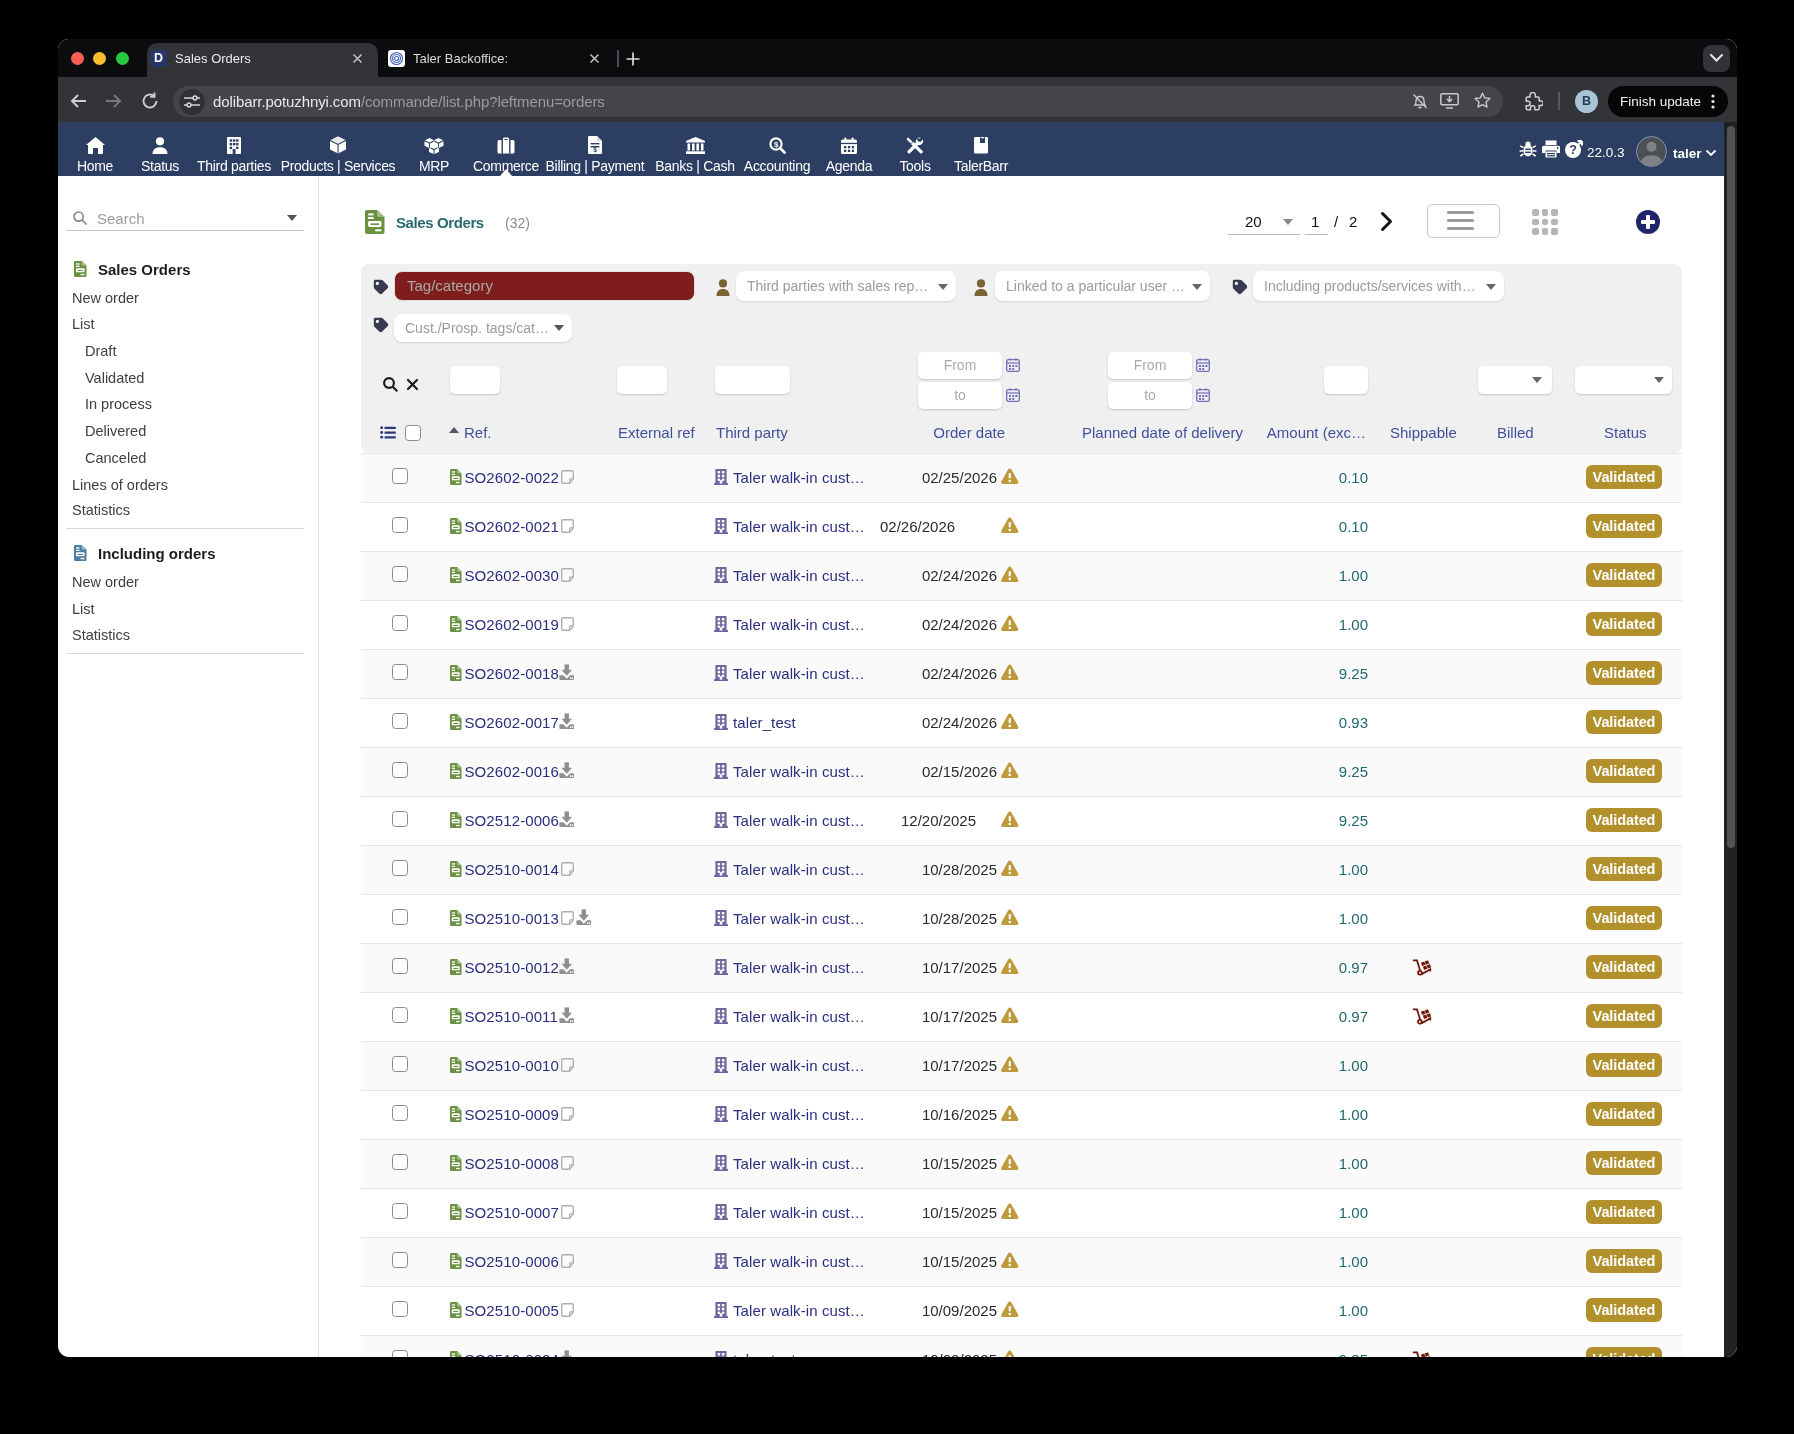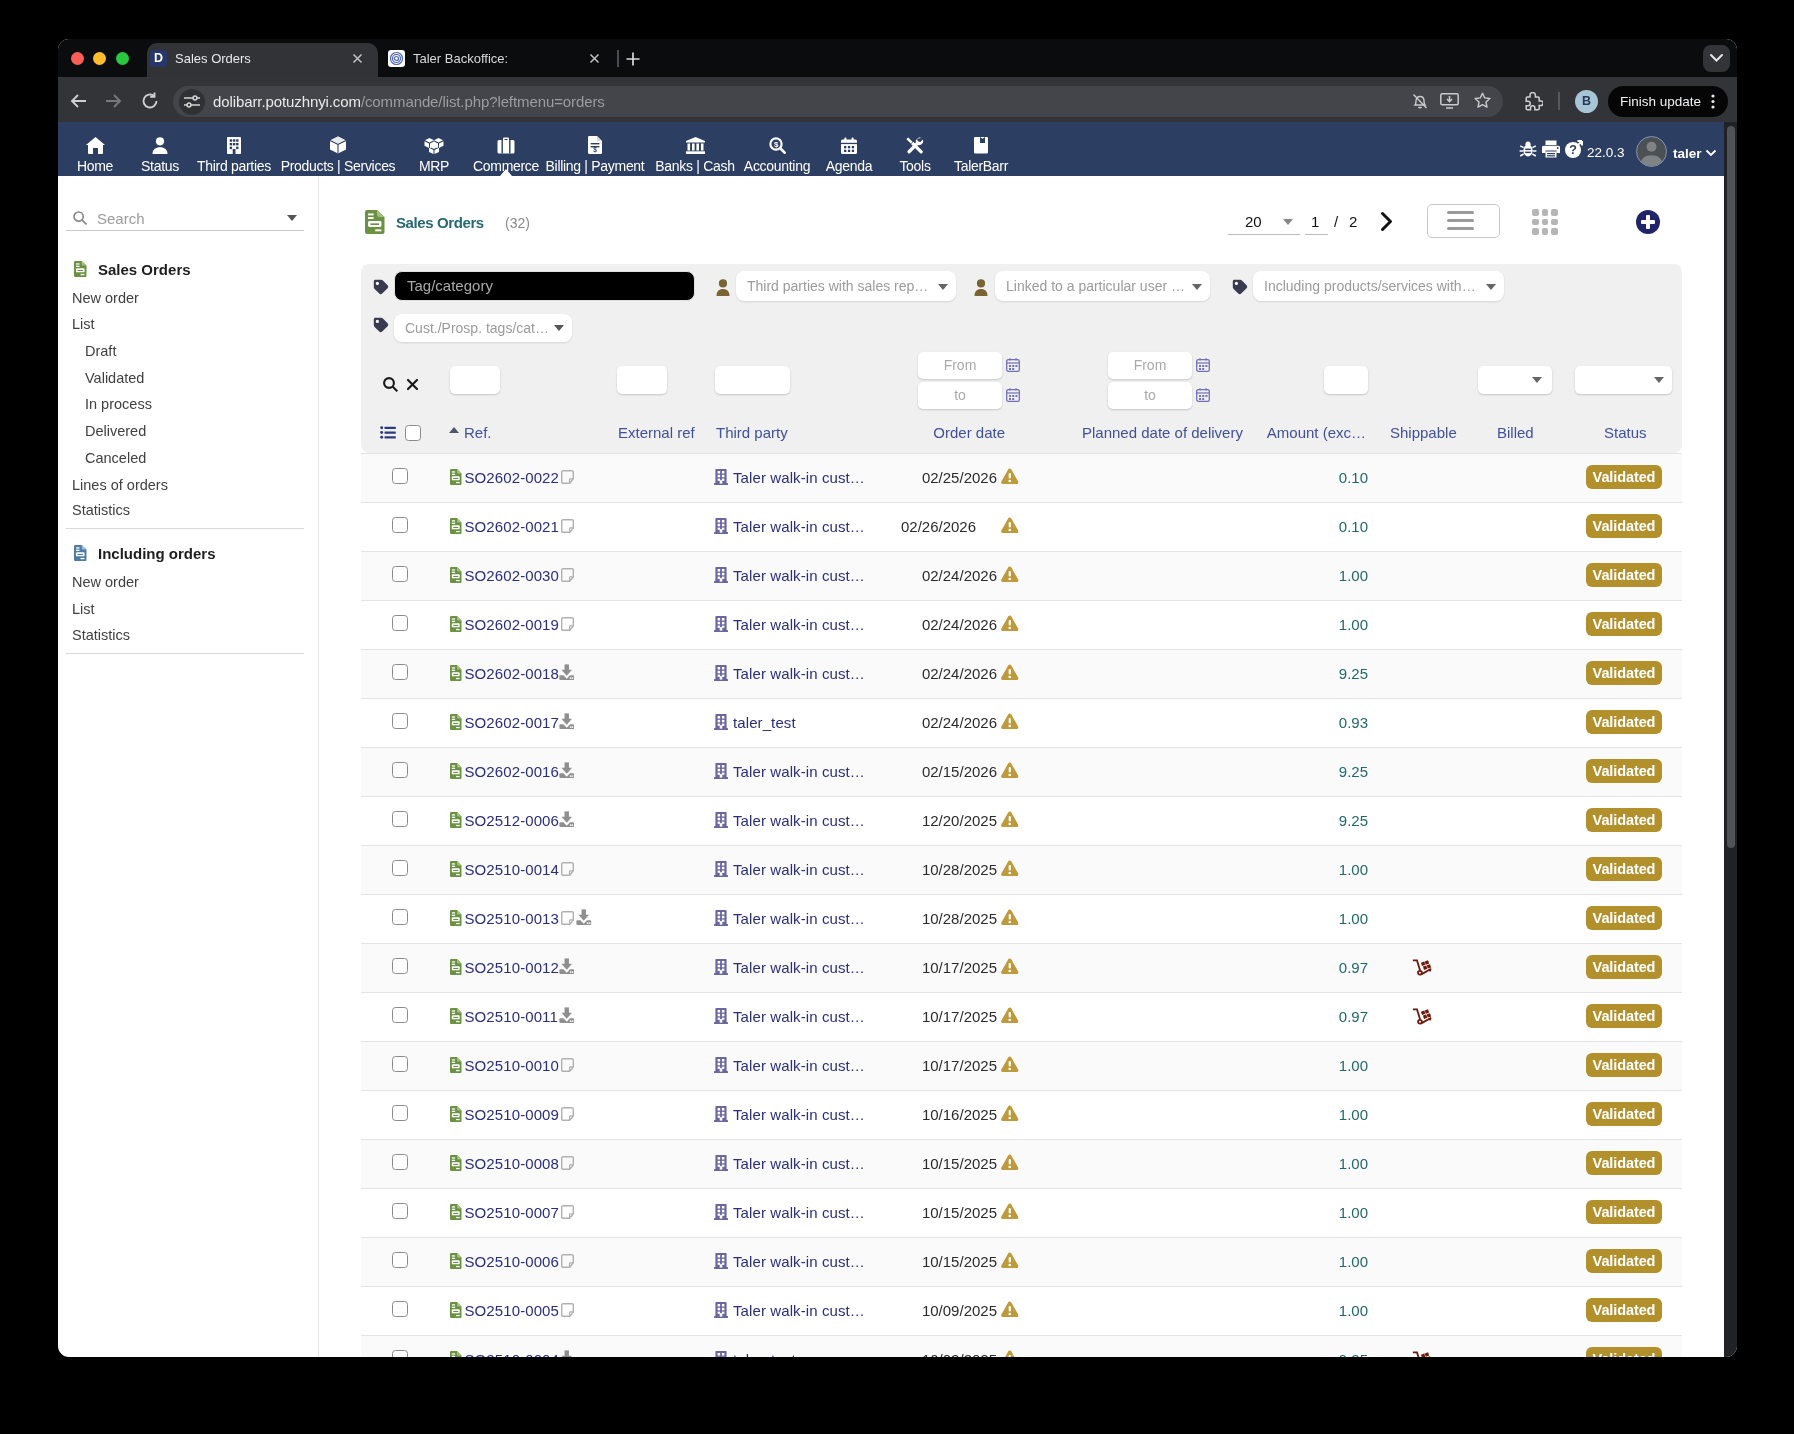--- a/index.html
+++ b/index.html
@@ -365,21 +365,21 @@
 <div class="a" style="left:1541.5px;top:228.0px;width:6.8px;height:6.8px;background:#b5b5b5;border-radius:2px"></div>
 <div class="a" style="left:1551.0px;top:228.0px;width:6.8px;height:6.8px;background:#b5b5b5;border-radius:2px"></div>
 <div class="a" style="left:1636px;top:210px;width:24px;height:24px;border-radius:50%;background:#202468"></div>
 <div class="a" style="left:1641px;top:219.9px;width:14px;height:4.2px;background:#fff;border-radius:1px"></div>
 <div class="a" style="left:1645.9px;top:215px;width:4.2px;height:14px;background:#fff;border-radius:1px"></div>
 <div class="a" style="left:361px;top:264px;width:1321px;height:189px;background:#f0f0f1;border-radius:8px"></div>
 <svg style="position:absolute;left:373px;top:279px" width="16" height="16" viewBox="0 0 16 16">
 <path d="M0.8 2.3 C0.8 1.5 1.5 0.8 2.3 0.8 L8 0.8 C8.7 0.8 9.4 1.1 9.9 1.6 L14.6 6.3 C15.4 7.1 15.4 8.4 14.6 9.2 L9.2 14.6 C8.4 15.4 7.1 15.4 6.3 14.6 L1.6 9.9 C1.1 9.4 0.8 8.7 0.8 8 Z" fill="#383a50"></path>
 <circle cx="4.4" cy="4.4" r="1.6" fill="#fff"></circle>
       </svg>
-<div class="a" style="left:394px;top:271px;width:301px;height:30px;background:#000000;border:1px solid #e0e0e0;border-radius:8px;color:#a9a9a9;font-size:15px;line-height:28px;padding-left:12px">Tag/category</div>
+<div class="a" style="left:394px;top:271px;width:301px;height:30px;background:#7f1d1d;border:1px solid #e0e0e0;border-radius:8px;color:#a9a9a9;font-size:15px;line-height:28px;padding-left:12px">Tag/category</div>
 <svg style="position:absolute;left:716px;top:279px" width="14" height="17" viewBox="0 0 14 17">
 <circle cx="7" cy="4.4" r="4.1" fill="#7a6434"></circle>
 <path d="M0.5 17 C0.5 12.3 3 10 7 10 C11 10 13.5 12.3 13.5 17 Z" fill="#7a6434"></path>
       </svg>
 <div class="a" style="left:736px;top:271px;width:220px;height:30px;background:#fff;border-radius:8px;box-shadow:0 1px 2px rgba(0,0,0,0.12);color:#9b9b9b;font-size:14px;line-height:30px;padding-left:11px">Third parties with sales rep…</div>
 <div style="position:absolute;left:938px;top:284px;width:0;height:0;border-left:5px solid transparent;border-right:5px solid transparent;border-top:6px solid #666"></div>
 <svg style="position:absolute;left:974px;top:279px" width="14" height="17" viewBox="0 0 14 17">
 <circle cx="7" cy="4.4" r="4.1" fill="#7a6434"></circle>
 <path d="M0.5 17 C0.5 12.3 3 10 7 10 C11 10 13.5 12.3 13.5 17 Z" fill="#7a6434"></path>
       </svg>
@@ -542,21 +542,21 @@
 <rect x="3.6" y="2" width="2.5" height="2.5"></rect>
           <rect x="7.9" y="2" width="2.5" height="2.5"></rect>
 <rect x="3.6" y="5.8" width="2.5" height="2.5"></rect>
           <rect x="7.9" y="5.8" width="2.5" height="2.5"></rect>
 <rect x="3.6" y="9.6" width="2.5" height="2.2"></rect>
           <rect x="7.9" y="9.6" width="2.5" height="2.2"></rect>
 <rect x="5.7" y="11.2" width="2.6" height="3.4"></rect>
         </g>
       </svg>
 <div class="a reftext" style="left:733px;top:517.6px">Taler walk-in cust…</div>
-<div class="a" style="left:880px;top:517.6px;width:117px;text-align:center;font-size:15px;color:#2b2b2b">02/26/2026</div>
+<div class="a" style="left:880px;top:517.6px;width:117px;text-align:left;font-size:15px;color:#2b2b2b">02/26/2026</div>
 <svg style="position:absolute;left:1001px;top:517.4px" width="17.5" height="16.5" viewBox="0 0 17.5 16.5">
 <path d="M7.3 1.3 A1.75 1.75 0 0 1 10.2 1.3 L17 13.3 A1.7 1.7 0 0 1 15.5 16 H2 A1.7 1.7 0 0 1 0.5 13.3 Z" fill="#bf9a3c"></path>
 <rect x="7.65" y="4.9" width="2.2" height="5.6" rx="1" fill="#fff"></rect>
 <circle cx="8.75" cy="13" r="1.35" fill="#fff"></circle>
       </svg>
 <div class="a" style="left:1248px;top:517.6px;width:120px;text-align:right;font-size:15px;color:#1f686e">0.10</div>
 <div class="badge" style="left:1586px;top:514.1px">Validated</div>
 <div class="a" style="left:361px;top:550.6px;width:1321px;height:49.0px;background:#fafafa;border-top:1px solid #e4e4e4"></div>
 <div style="position:absolute;left:391.5px;top:565.6px;width:16px;height:16px;border:1.6px solid #8b8b8b;border-radius:3.5px;background:#fff;box-sizing:border-box"></div>
 <svg style="position:absolute;left:450px;top:566.6px" width="11.5" height="16" viewBox="0 0 12 16" preserveAspectRatio="none">
@@ -786,21 +786,21 @@
 <rect x="3.6" y="2" width="2.5" height="2.5"></rect>
           <rect x="7.9" y="2" width="2.5" height="2.5"></rect>
 <rect x="3.6" y="5.8" width="2.5" height="2.5"></rect>
           <rect x="7.9" y="5.8" width="2.5" height="2.5"></rect>
 <rect x="3.6" y="9.6" width="2.5" height="2.2"></rect>
           <rect x="7.9" y="9.6" width="2.5" height="2.2"></rect>
 <rect x="5.7" y="11.2" width="2.6" height="3.4"></rect>
         </g>
       </svg>
 <div class="a reftext" style="left:733px;top:811.6px">Taler walk-in cust…</div>
-<div class="a" style="left:880px;top:811.6px;width:117px;text-align:right;font-size:15px;color:#2b2b2b">12/20/2025</div>
+<div class="a" style="left:880px;top:811.6px;width:117px;text-align:center;font-size:15px;color:#2b2b2b">12/20/2025</div>
 <svg style="position:absolute;left:1001px;top:811.4px" width="17.5" height="16.5" viewBox="0 0 17.5 16.5">
 <path d="M7.3 1.3 A1.75 1.75 0 0 1 10.2 1.3 L17 13.3 A1.7 1.7 0 0 1 15.5 16 H2 A1.7 1.7 0 0 1 0.5 13.3 Z" fill="#bf9a3c"></path>
 <rect x="7.65" y="4.9" width="2.2" height="5.6" rx="1" fill="#fff"></rect>
 <circle cx="8.75" cy="13" r="1.35" fill="#fff"></circle>
       </svg>
 <div class="a" style="left:1248px;top:811.6px;width:120px;text-align:right;font-size:15px;color:#1f686e">9.25</div>
 <div class="badge" style="left:1586px;top:808.1px">Validated</div>
 <div class="a" style="left:361px;top:844.6px;width:1321px;height:49.0px;background:#fafafa;border-top:1px solid #e4e4e4"></div>
 <div style="position:absolute;left:391.5px;top:859.6px;width:16px;height:16px;border:1.6px solid #8b8b8b;border-radius:3.5px;background:#fff;box-sizing:border-box"></div>
 <svg style="position:absolute;left:450px;top:860.6px" width="11.5" height="16" viewBox="0 0 12 16" preserveAspectRatio="none">

